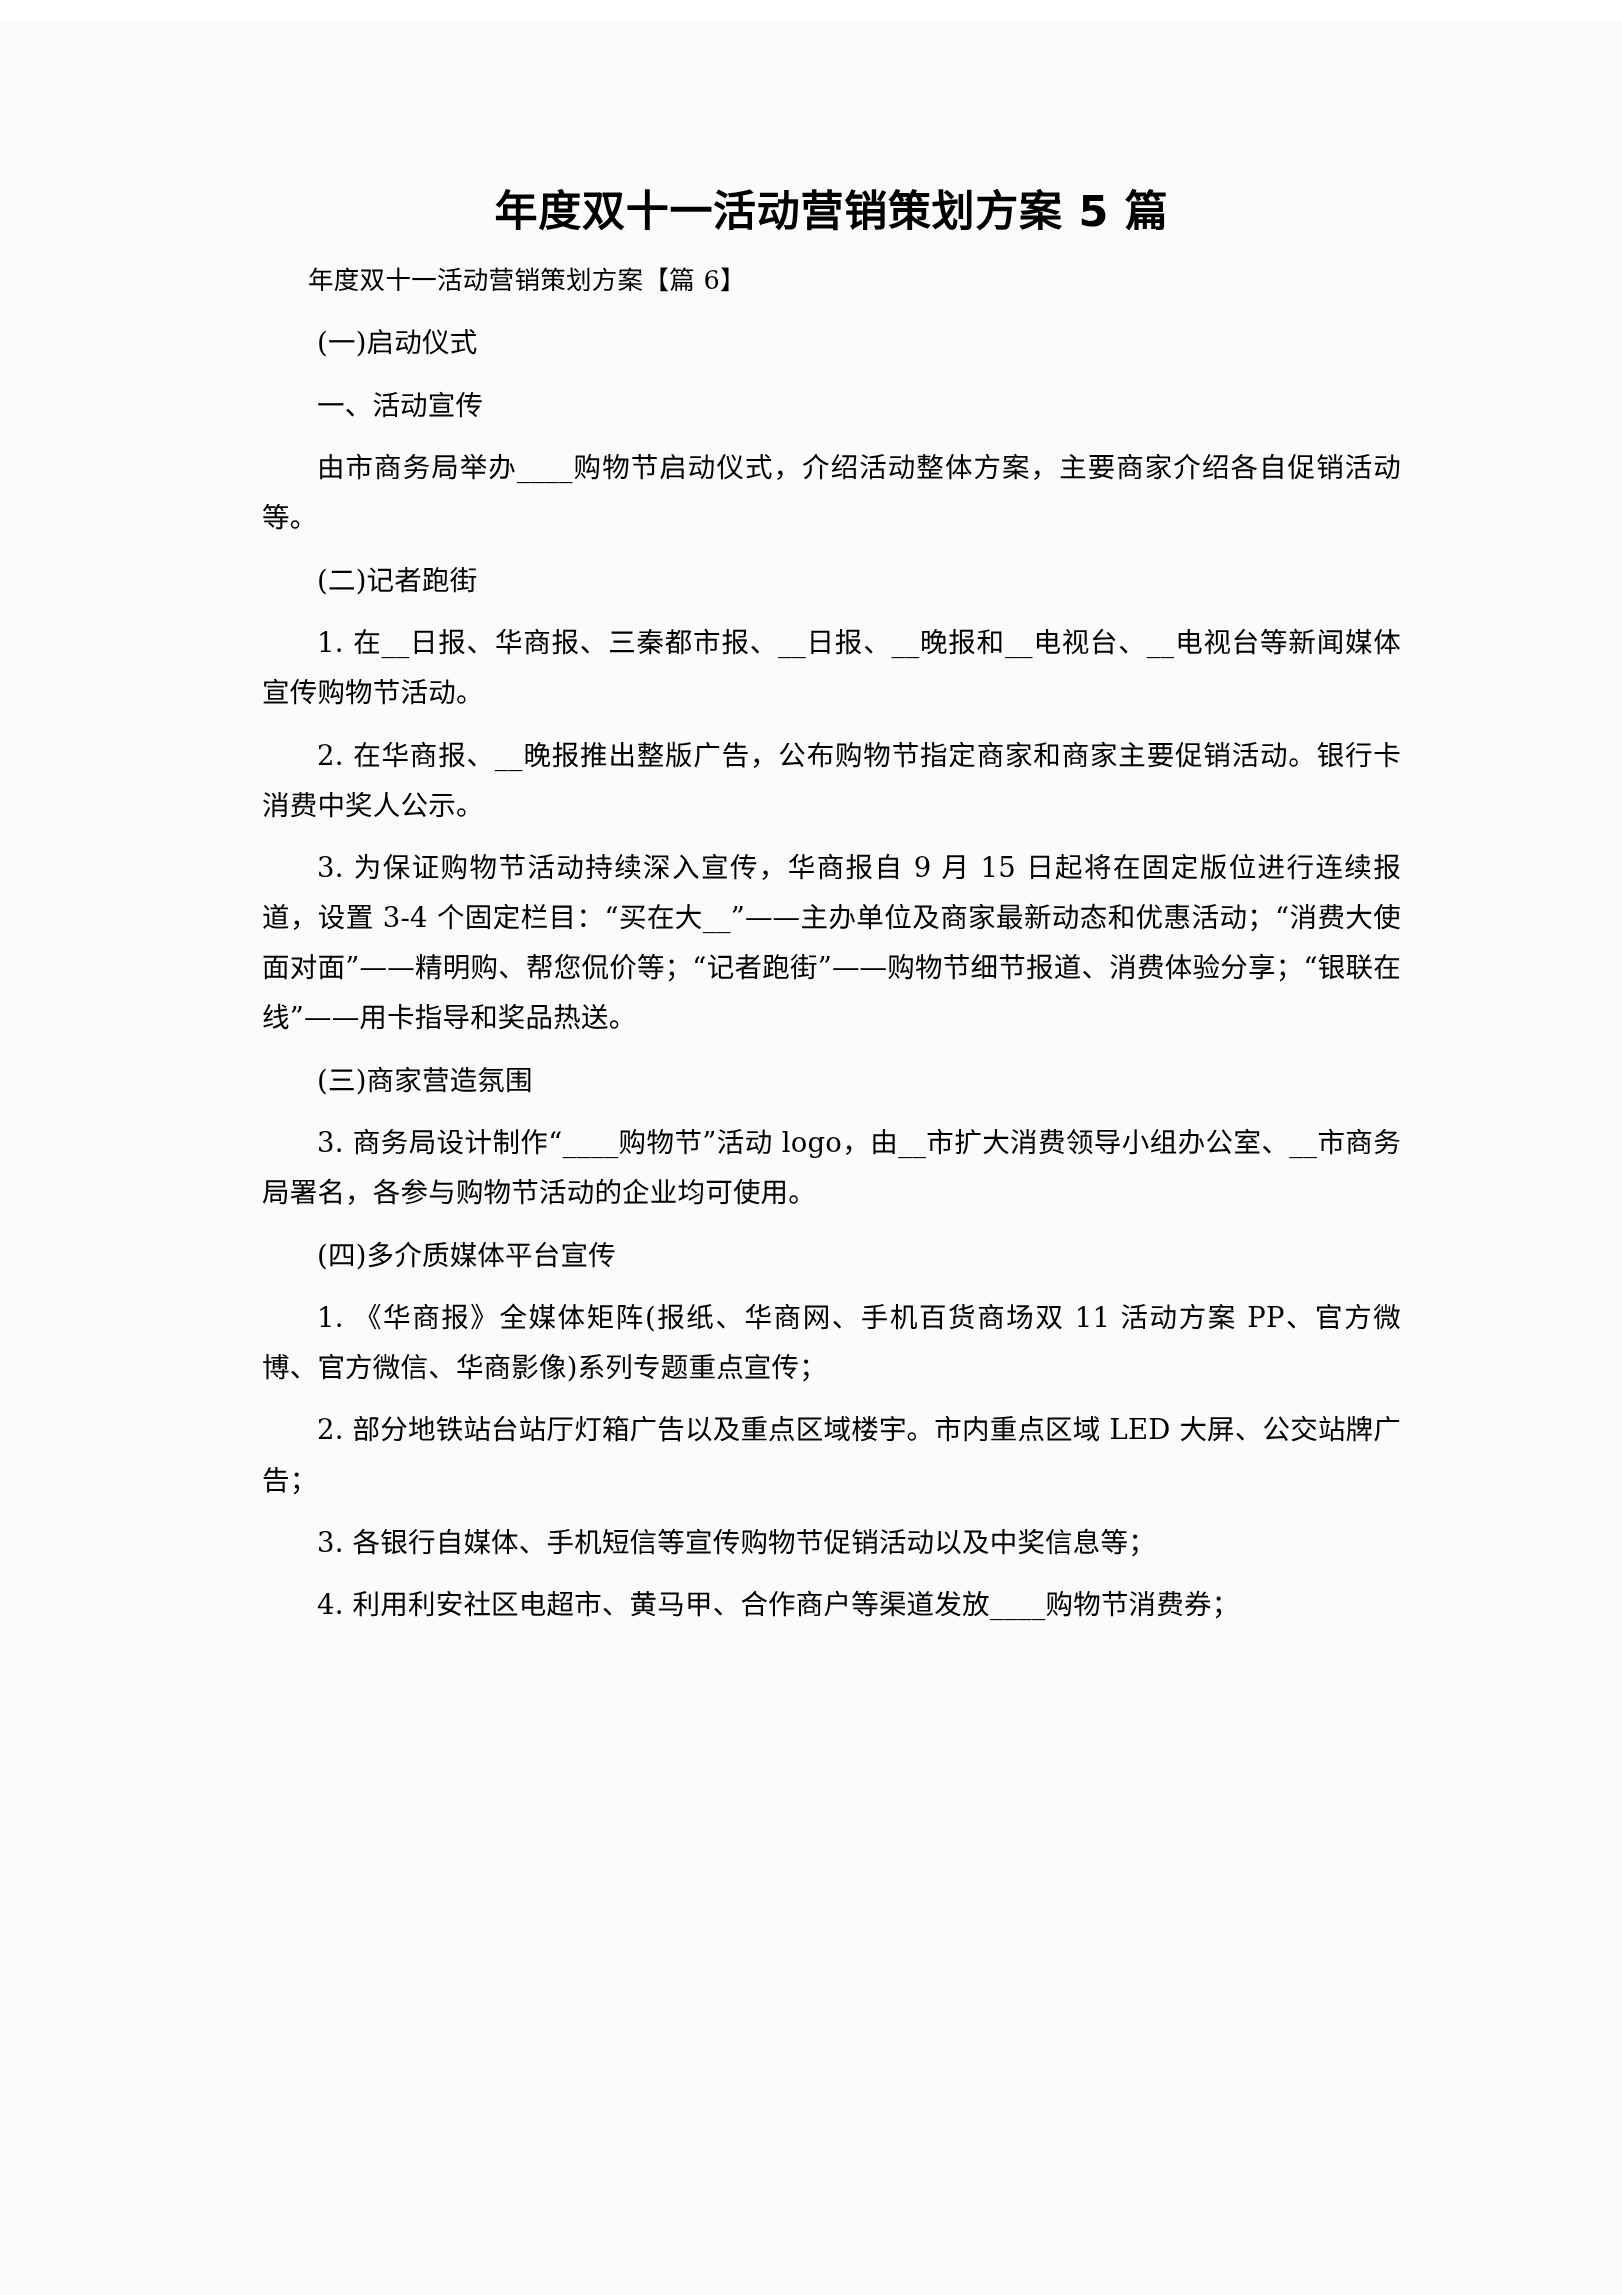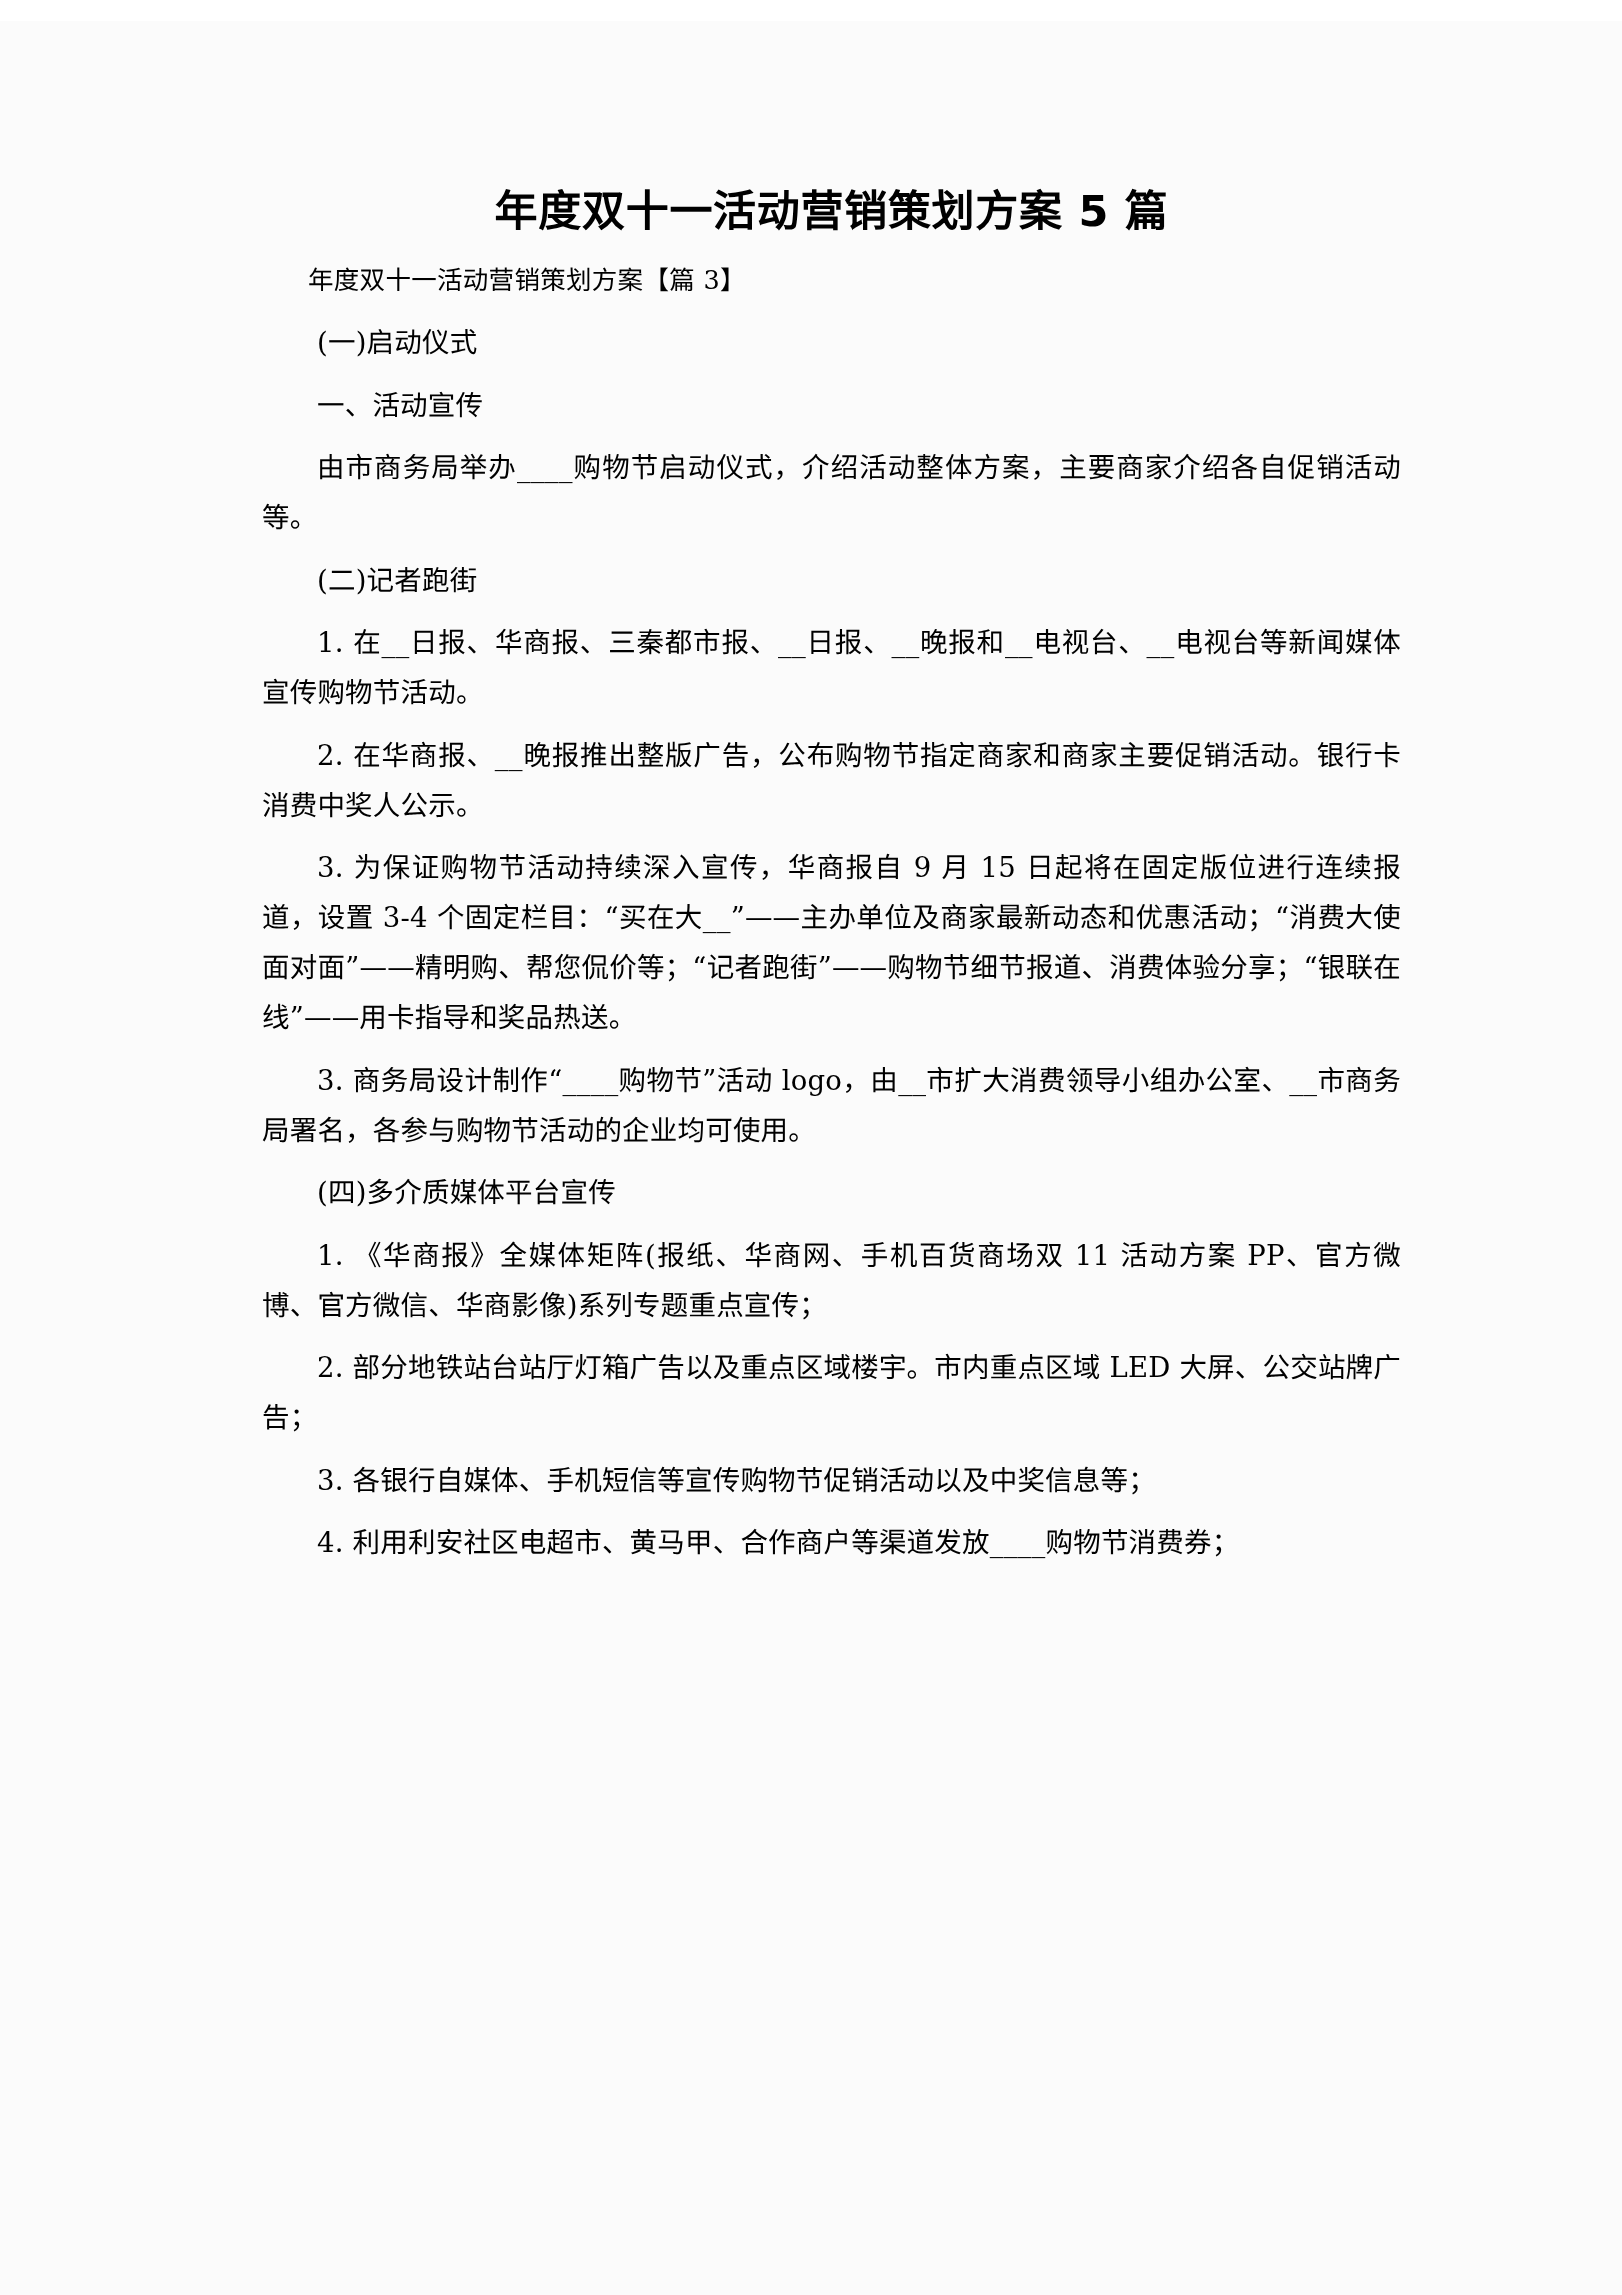--- a/index.html
+++ b/index.html
@@ -59,36 +59,37 @@
   }
 </style>
 </head>
 <body>
 
 <div class="page">
   <div class="content">
 
     <h1 class="doc-title">年度双十一活动营销策划方案 5 篇</h1>
 
-    <div class="subtitle">年度双十一活动营销策划方案【篇 3】</div>
+    <div class="subtitle">年度双十一活动营销策划方案【篇 6】</div>
 
     <p class="para">(一)启动仪式</p>
 
     <p class="para">一、活动宣传</p>
 
     <p class="para">由市商务局举办____购物节启动仪式，介绍活动整体方案，主要商家介绍各自促销活动等。</p>
 
     <p class="para">(二)记者跑街</p>
 
     <p class="para">1. 在__日报、华商报、三秦都市报、__日报、__晚报和__电视台、__电视台等新闻媒体宣传购物节活动。</p>
 
     <p class="para">2. 在华商报、__晚报推出整版广告，公布购物节指定商家和商家主要促销活动。银行卡消费中奖人公示。</p>
 
     <p class="para">3. 为保证购物节活动持续深入宣传，华商报自 9 月 15 日起将在固定版位进行连续报道，设置 3-4 个固定栏目：“买在大__”——主办单位及商家最新动态和优惠活动；“消费大使面对面”——精明购、帮您侃价等；“记者跑街”——购物节细节报道、消费体验分享；“银联在线”——用卡指导和奖品热送。</p>
 
+    <p class="para">(三)商家营造氛围</p>
 
 
 
     <p class="para">3. 商务局设计制作“____购物节”活动 logo，由__市扩大消费领导小组办公室、__市商务局署名，各参与购物节活动的企业均可使用。</p>
 
     <p class="para">(四)多介质媒体平台宣传</p>
 
     <p class="para">1. 《华商报》全媒体矩阵(报纸、华商网、手机百货商场双 11 活动方案 PP、官方微博、官方微信、华商影像)系列专题重点宣传；</p>
 
     <p class="para">2. 部分地铁站台站厅灯箱广告以及重点区域楼宇。市内重点区域 LED 大屏、公交站牌广告；</p>

